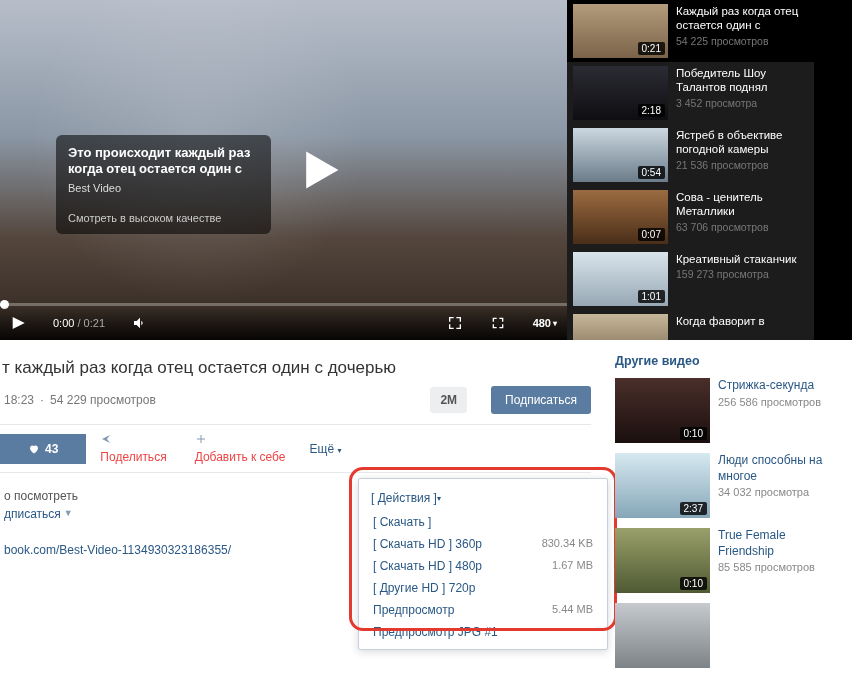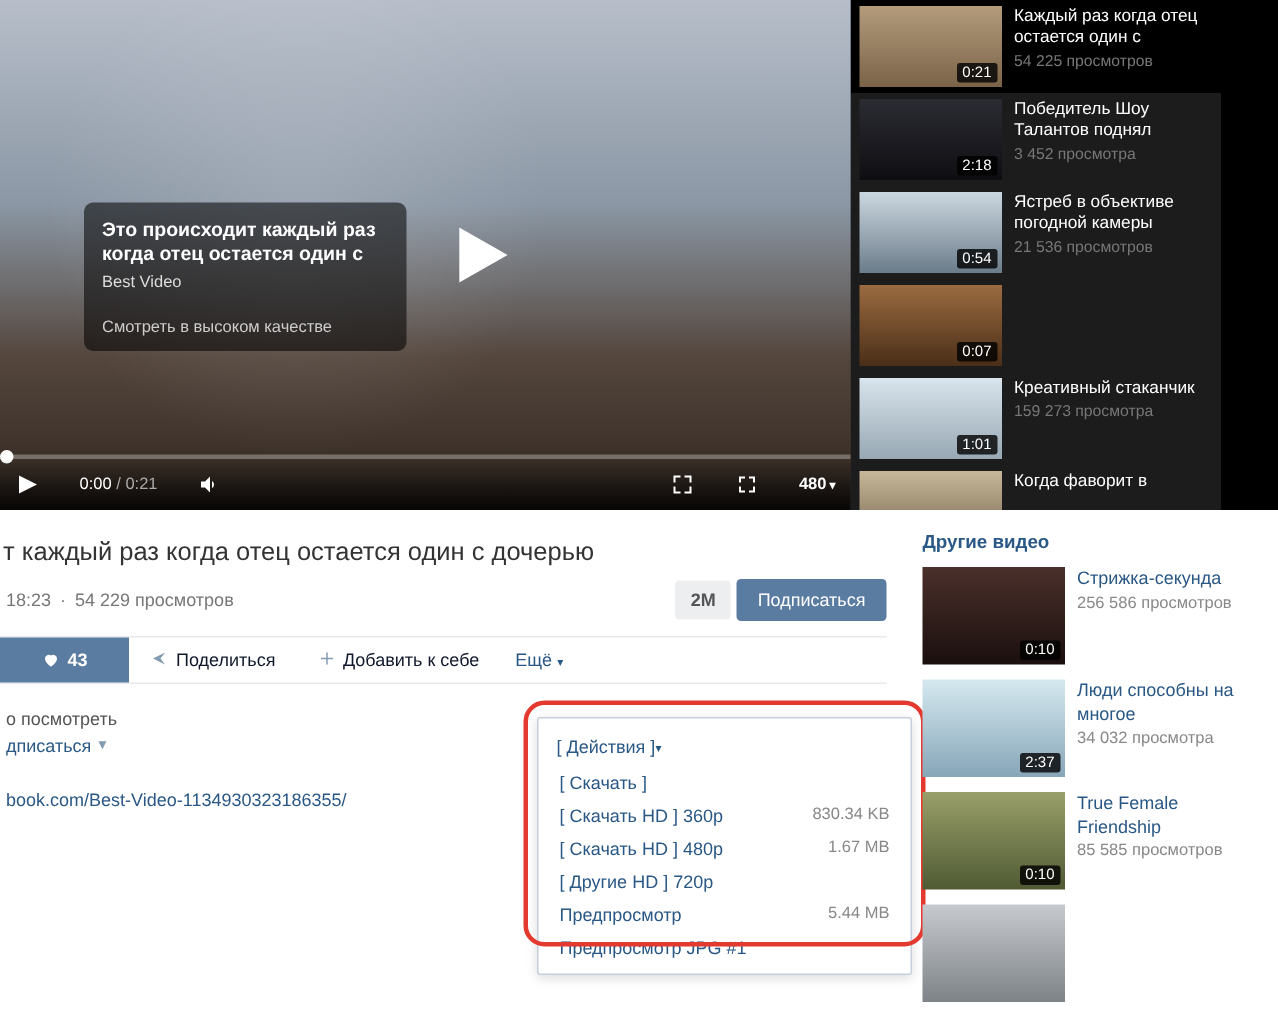--- a/index.html
+++ b/index.html
@@ -31,27 +31,27 @@
 .sv-thumb { width: 95px; height: 54px; background:#555; position:relative; flex-shrink:0;}
 .sv-dur { position:absolute; right:3px; bottom:3px; background:rgba(0,0,0,0.8); color:#fff; font-size:10px; padding:1px 4px; border-radius:2px; }
 .sv-meta { flex:1; overflow:hidden; }
 .sv-title { color:#fff; font-size:11.5px; line-height:1.25; }
 .sv-views { color:#777; font-size:10.5px; margin-top:2px; }
 
 .below { display:flex; }
 .main-col { flex:1; padding: 12px 14px 0 0; position:relative; }
 .page-title { font-size: 17px; color:#333; margin: 6px 0 8px 2px; }
 .meta-row { display:flex; align-items:center; gap:6px; color:#777; font-size:12px; margin: 8px 0 8px 4px;}
-.sub-box { margin-left:auto; display:flex; gap:4px; align-items:center;}
+.sub-box { margin-left:auto; display:flex; gap:24px; align-items:center;}
 .badge { background:#edeef0; color:#555; padding:6px 10px; border-radius:3px; font-size:12px; font-weight:bold;}
 .btn-blue { background:#5b7ca1; color:#fff; padding:7px 14px; border-radius:3px; font-size:12px;}
 
 .action-row { display:flex; align-items:center; gap:0; border-bottom:1px solid #e7e8ec; border-top:1px solid #e7e8ec; margin-top:10px;}
 .like-btn { background:#5b7ca1; color:#fff; padding:8px 28px; font-size:12px; font-weight:bold; display:flex; align-items:center; gap:5px;}
-.act { padding:8px 14px; color:#0f172a; font-size:12px; display:flex; align-items:flex-start; gap:5px;}
+.act { padding:8px 14px; color:#ef4444; font-size:12px; display:flex; align-items:flex-start; gap:5px;flex-direction:column;}
 .act svg { width:12px; height:12px; fill:#829ab2;}
 .more { color:#2a5885; padding:8px 10px; font-size:12px;}
 
 .desc { margin-top:14px; margin-left:4px; color:#555; font-size:12px; line-height:1.5;}
 .desc .link { color:#2a5885;}
 .desc .sublink { color:#2a5885; display:flex; align-items:center; gap:3px;}
 
 .dropdown { position:absolute; left:358px; top:138px; width:250px; background:#fff; border:1px solid #c5d0dc; box-shadow:0 2px 8px rgba(0,0,0,0.15); border-radius:2px; padding:6px 0;}
 .dd-head { color:#2a5885; font-size:12px; padding:6px 12px; display:flex; align-items:center; gap:0;}
 .dd-item { display:flex; justify-content:space-between; padding:4px 14px; font-size:12px;}
@@ -150,20 +150,24 @@
         </div>
       <div class="sv-meta">
           <div class="sv-title">Ястреб в объективе погодной камеры</div>
           <div class="sv-views">21 536 просмотров</div>
         </div>
     </div>
     <div class="sv-item">
       <div class="sv-thumb th4">
           <div class="sv-dur">0:07</div>
         </div>
+      <div class="sv-meta">
+          <div class="sv-title">Сова - ценитель Металлики</div>
+          <div class="sv-views">63 706 просмотров</div>
+        </div>
     </div>
     <div class="sv-item">
       <div class="sv-thumb th5">
           <div class="sv-dur">1:01</div>
         </div>
       <div class="sv-meta">
           <div class="sv-title">Креативный стаканчик</div>
           <div class="sv-views">159 273 просмотра</div>
         </div>
     </div>

